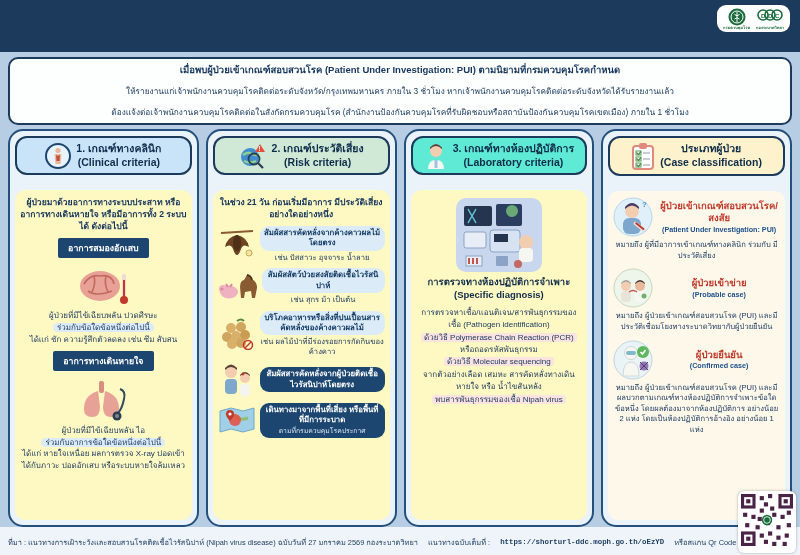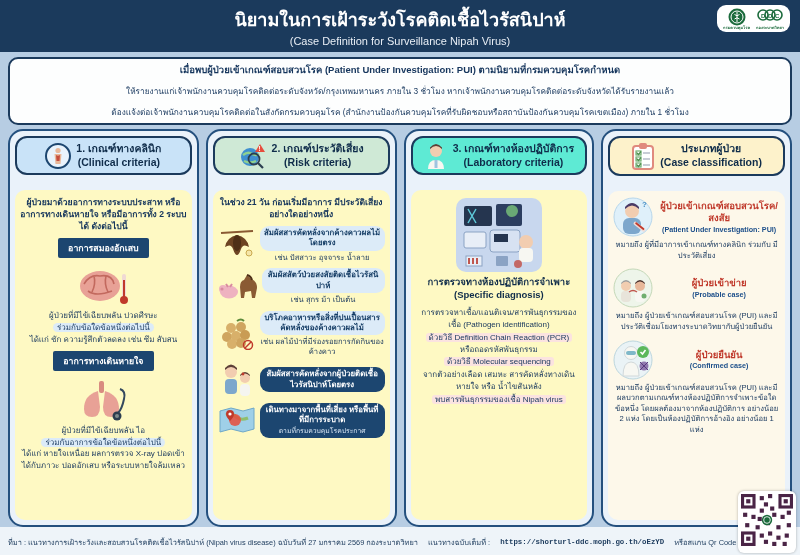--- a/index.html
+++ b/index.html
@@ -72,24 +72,20 @@
   .bar-item { display:flex; align-items:flex-end; gap:4px; }
   .hotline-txt { display:flex; flex-direction:column; line-height:1.1; font-size:5.6px; font-weight:normal; }
   .hotline-txt .num { font-weight:bold; font-size:7px; }
   .qr-wrap { position:absolute; right:4px; bottom:2px; background:#fff; border-radius:6px;
     padding:3px; box-shadow:0 0 3px rgba(0,0,0,.3); }
 </style>
 </head>
 <body>
 
 <div class="header">
-  <div>
-    <div class="title">นิยามในการเฝ้าระวังโรคติดเชื้อไวรัสนิปาห์</div>
-    <div class="subtitle">(Case Definition for Surveillance Nipah Virus)</div>
-  </div>
   <div class="logo-box">
     <div class="logo">
       <svg width="18" height="18">
         <circle cx="9" cy="9" r="8.5" fill="#1b6b3c"></circle>
           <circle cx="9" cy="9" r="6" fill="none" stroke="#fff" stroke-width="1"></circle>
         <path d="M9 4 L9 14 M6.5 6.5 Q9 9 11.5 6.5 M6.5 11 Q9 8.5 11.5 11" stroke="#fff" stroke-width="1" fill="none"></path>
       </svg>
       <span class="cap">กรมควบคุมโรค</span>
     </div>
     <div class="logo">
@@ -296,21 +292,21 @@
         <path d="M13 60 v6 M17 60 v6 M21 60 v6" stroke="#c0564e" stroke-width="2"></path>
         <rect x="40" y="58" width="12" height="10" rx="1" fill="#8ba3c4"></rect>
         <circle cx="62" cy="66" r="4" fill="#c0392b" opacity=".7"></circle>
       </svg>
       <div class="lab-head">
         <div>การตรวจทางห้องปฏิบัติการจำเพาะ</div>
         <div>(Specific diagnosis)</div>
       </div>
       <div class="lab-p">
         <span>การตรวจหาเชื้อ/แอนติเจน/สารพันธุกรรมของเชื้อ (Pathogen identification)</span><br>
-        <span class="hl-pink">ด้วยวิธี Definition Chain Reaction (PCR)</span><br>
+        <span class="hl-pink">ด้วยวิธี Polymerase Chain Reaction (PCR)</span><br>
         <span>หรือถอดรหัสพันธุกรรม</span><br>
         <span class="hl-pink">ด้วยวิธี Molecular sequencing</span><br>
         <span>จากตัวอย่างเลือด เสมหะ สารคัดหลั่งทางเดินหายใจ หรือ น้ำไขสันหลัง</span><br>
         <span class="hl-pink">พบสารพันธุกรรมของเชื้อ Nipah virus</span>
       </div>
     </div>
   </div>
 
   <div class="col">
     <div class="col-header hdr-yellow">

